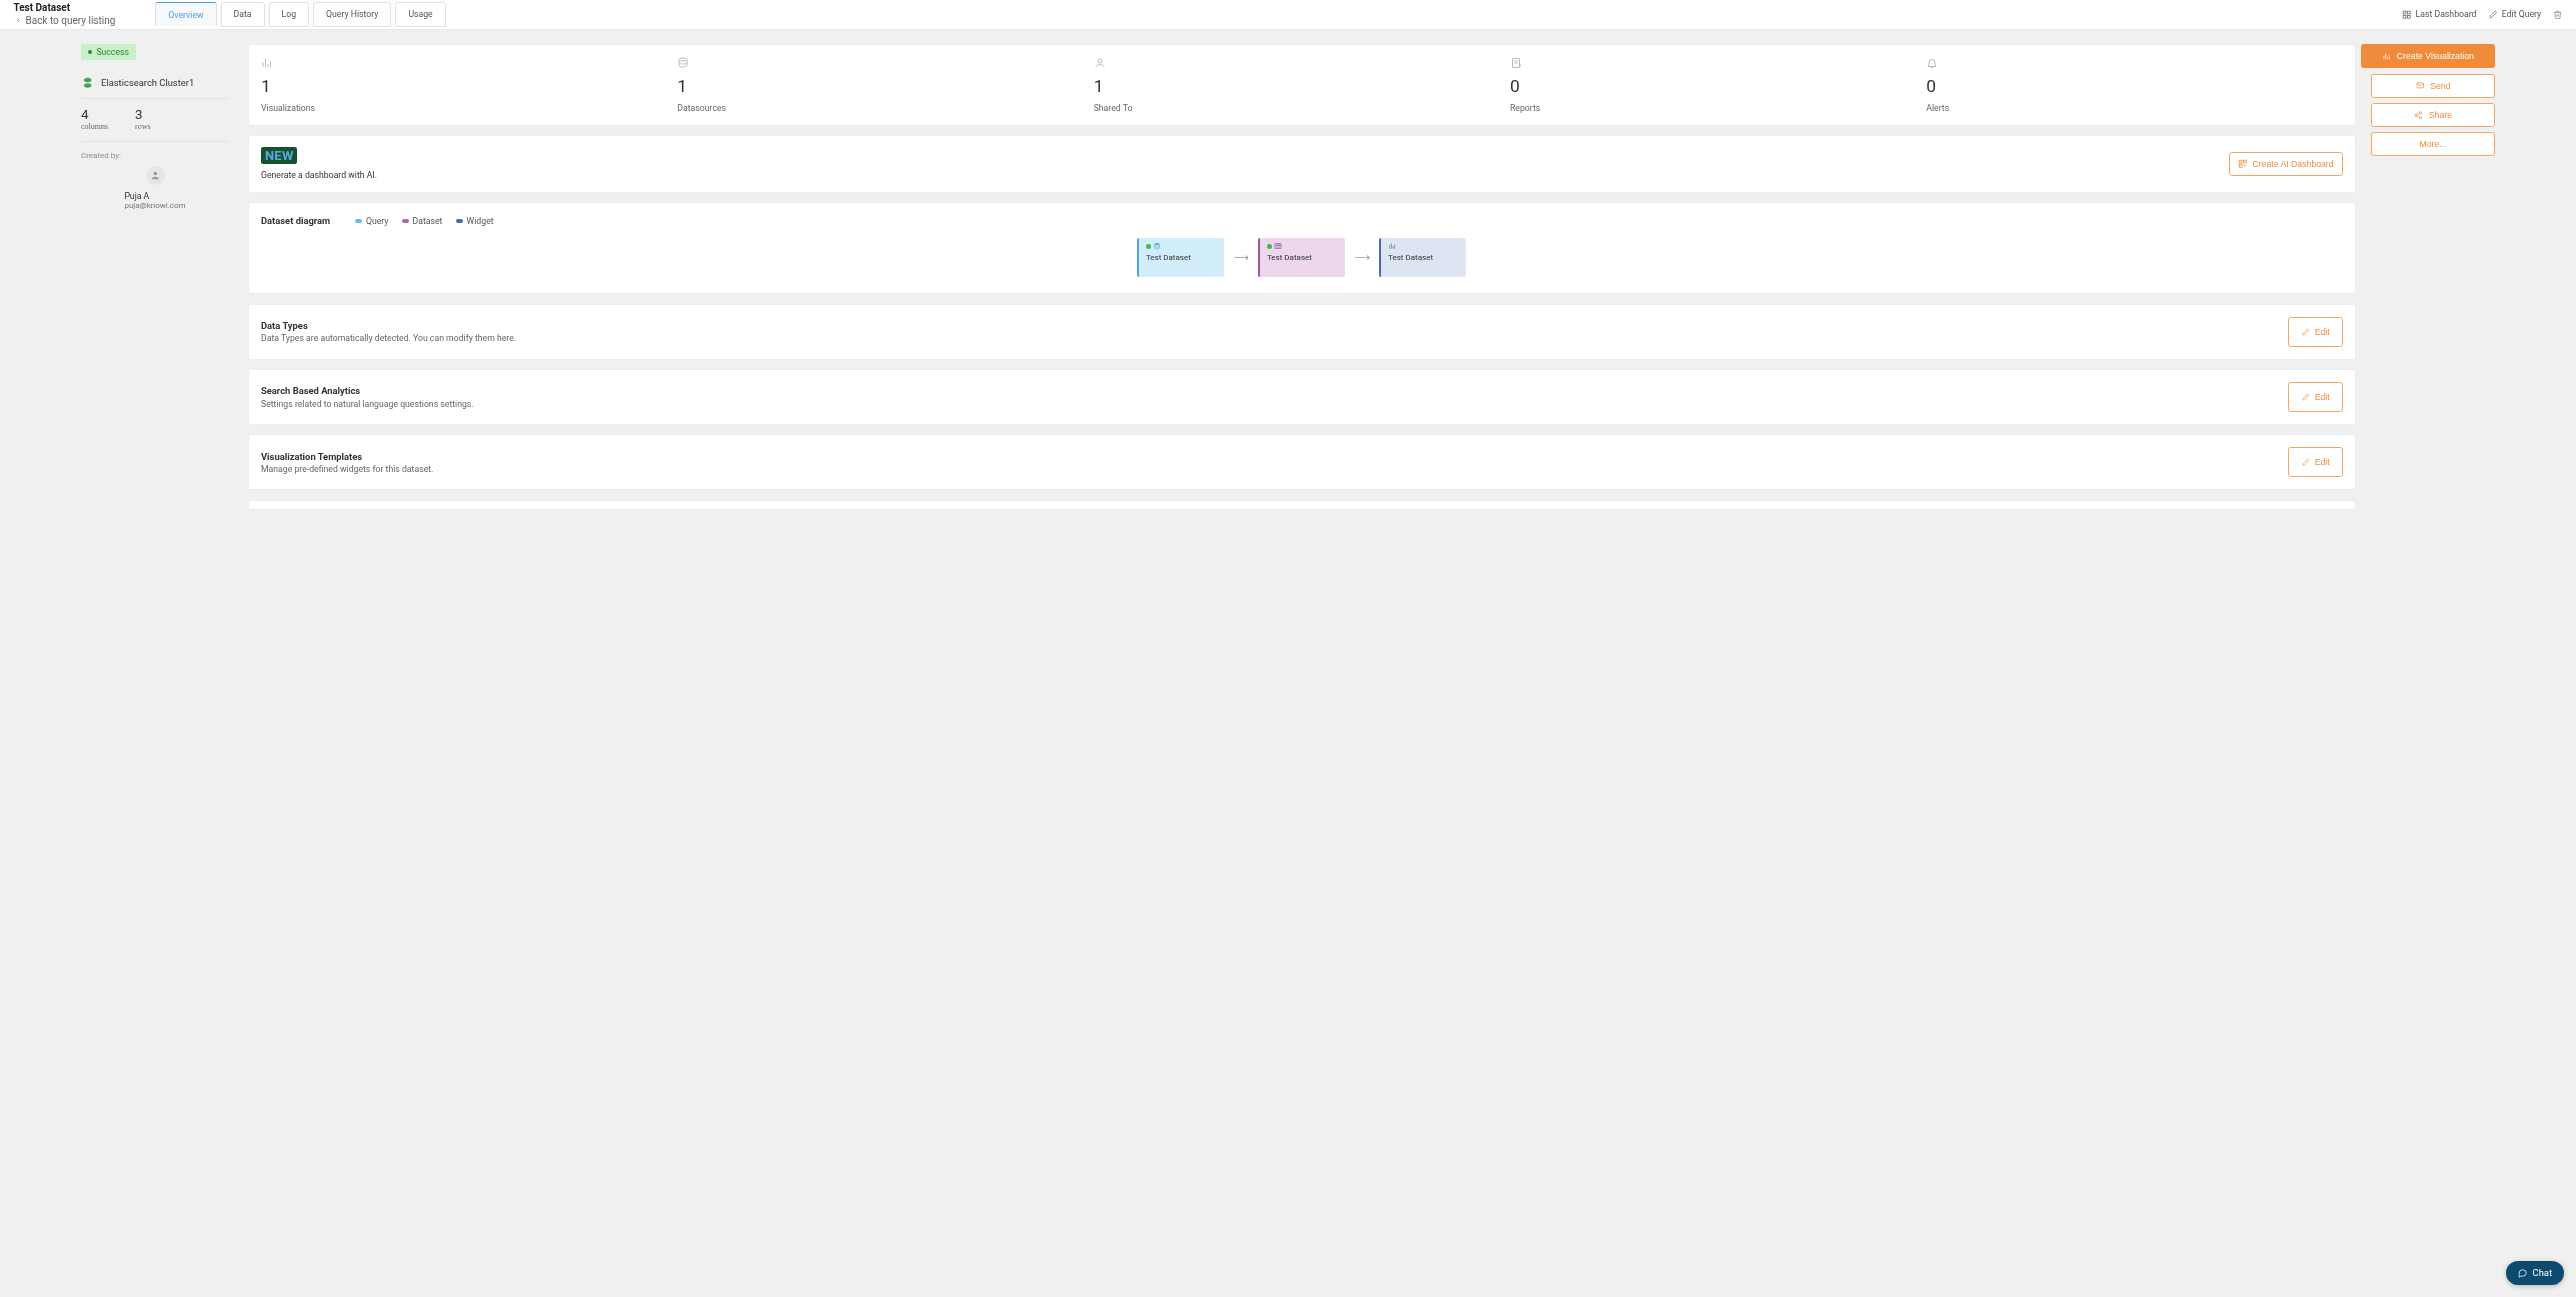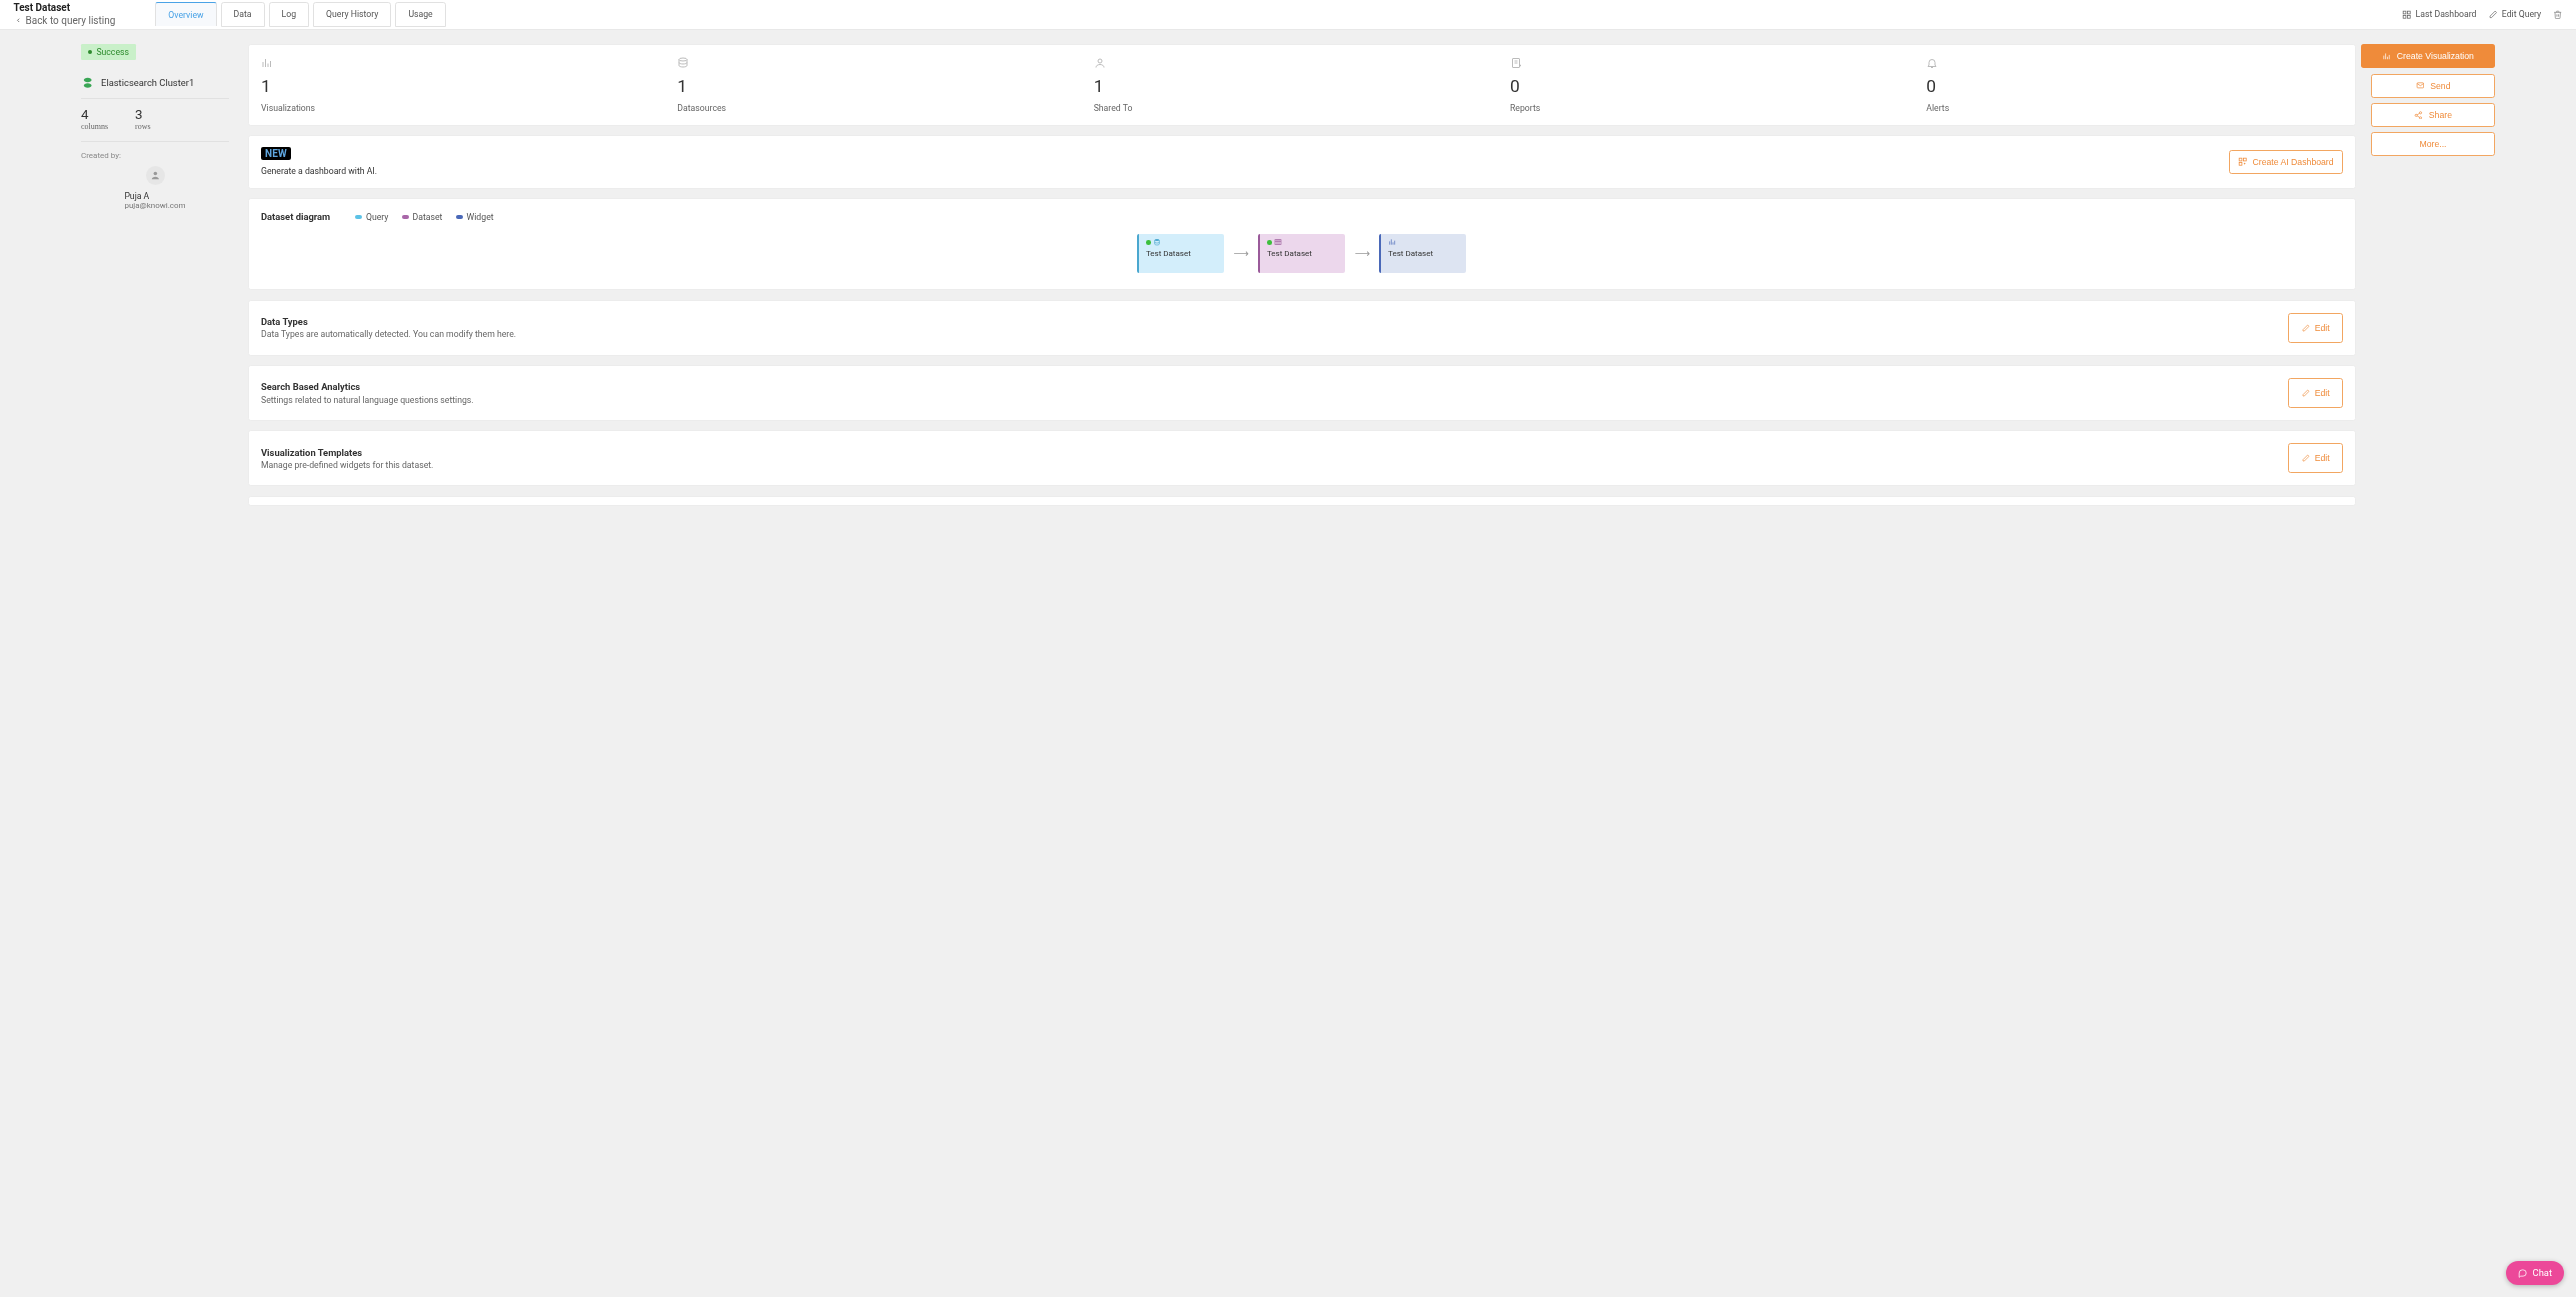--- a/index.html
+++ b/index.html
@@ -74,21 +74,21 @@
 
 .btn {
   border-radius:2.7px; padding:6px 8px; font-size:8.7px; cursor:pointer;
   display:flex; align-items:center; justify-content:center; gap:5.4px;
   border:0.7px solid transparent;
 }
 .btn-orange { background:#ef8b3a; color:#fff; }
 .btn-orange-outline { background:#fff; border:0.7px solid #f2a661; color:#ef8b3a;margin-left:10px;}
 
 .ai-card { display:flex; align-items:center; justify-content:space-between; }
-.new-pill { background:#000000; color:#5ea5de; font-size:10px; font-weight:700; padding:1.3px 4px; border-radius:2px; letter-spacing:0.2px;text-align:right;}
+.new-pill { background:#14532d; color:#5ea5de; font-size:13px; font-weight:700; padding:1.3px 4px; border-radius:2px; letter-spacing:0.2px;text-align:right;}
 .ai-text { font-size:8.7px; color:#333; margin-top:6.7px;}
 
 .diagram-head { display:flex; align-items:center; gap:25px; margin-bottom:9.4px;}
 .diagram-title { font-weight:700; color:#333; font-size:9.4px;}
 .legend { display:flex; align-items:center; gap:13.4px; font-size:8.7px;}
 .legend-item { display:flex; align-items:center; gap:4px; color:#555;}
 .dot { width:6.7px; height:4px; border-radius:2px; }
 .dot-query { background:#5cc2e6;}
 .dot-dataset { background:#a866a8;}
 .dot-widget { background:#4a68b8;}
@@ -107,21 +107,21 @@
 .node-widget { background:#dde4f2; border-left:2.7px solid #4a68b8;}
 .arrow { color:#999; font-size:10.7px;}
 
 .section-card { display:flex; align-items:center; justify-content:space-between;}
 .section-text h3 { font-size:9.4px; font-weight:700; color:#333;}
 .section-text p { font-size:8.7px; color:#666; margin-top:2.7px;}
 .edit-btn { border:0.7px solid #f2a661; color:#ef8b3a; background:#fff; padding:9px 12px; border-radius:2.7px; display:flex; align-items:center; gap:4px; cursor:pointer; font-size:8.7px;}
 
 .chat-float {
   position:fixed; bottom:12px; right:12px;
-  background:#ec4899; color:#fff; border-radius:14.8px;
+  background:#0c4a6e; color:#fff; border-radius:14.8px;
   padding:6.7px 12px; display:flex; align-items:center; gap:5.4px;
   font-size:9.4px; cursor:pointer; box-shadow:0 1.3px 5.4px rgba(0,0,0,0.25);
 }
 
 svg { display:block; }
 </style>
 </head>
 <body>
 
 <div class="topbar">

